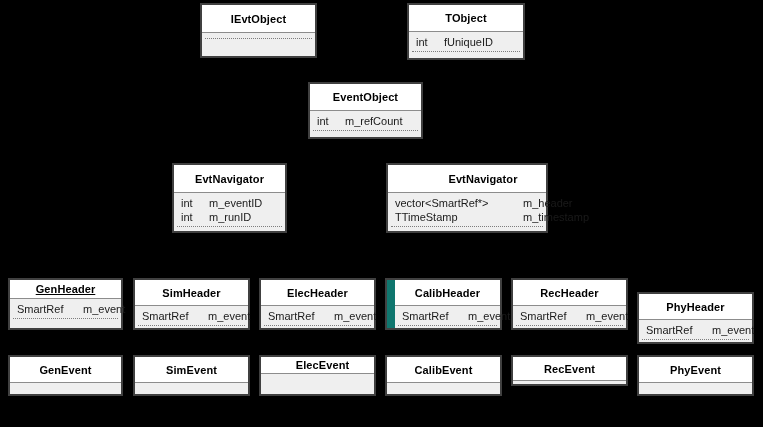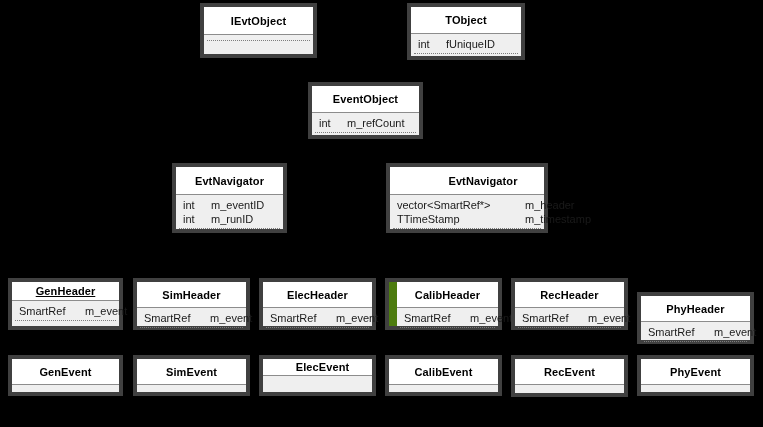--- a/index.html
+++ b/index.html
@@ -11,22 +11,22 @@
     position: relative;
     width: 763px;
     height: 427px;
     background: #000000;
     overflow: hidden;
     font-family: "Liberation Sans", sans-serif;
   }
   .uml-class {
     position: absolute;
     box-sizing: border-box;
-    background: #4d7c0f;
-    border: 4px solid #404040;
+    background: #0f766e;
+    border: 2px solid #404040;
     display: flex;
     flex-direction: column;
   }
   .uml-title {
     background: #ffffff;
     border-bottom: 1px solid #8c8c8c;
     text-align: center;
     font-weight: bold;
     font-size: 11px;
     color: #000000;
@@ -192,21 +192,21 @@
       <div class="uml-attrs sp-narrow empty-body"></div>
     </div>
     <div class="uml-class" style="left: 259px; top: 355px; width: 117px; height: 41px;">
       <div class="uml-title" style="height: 17px; padding-left: 10px;">ElecEvent</div>
       <div class="uml-attrs sp-narrow empty-body"></div>
     </div>
     <div class="uml-class" style="left: 385px; top: 355px; width: 117px; height: 41px;">
       <div class="uml-title" style="height: 26px;">CalibEvent</div>
       <div class="uml-attrs sp-narrow empty-body"></div>
     </div>
-    <div class="uml-class" style="left: 511px; top: 355px; width: 117px; height: 42px;">
+    <div class="uml-class" style="left: 511px; top: 355px; width: 117px; height: 31px;">
       <div class="uml-title" style="height: 26px;">RecEvent</div>
       <div class="uml-attrs sp-narrow empty-body"></div>
     </div>
     <div class="uml-class" style="left: 637px; top: 355px; width: 117px; height: 41px;">
       <div class="uml-title" style="height: 26px;">PhyEvent</div>
       <div class="uml-attrs sp-narrow empty-body"></div>
     </div>
   </div>
 
 </body></html>

